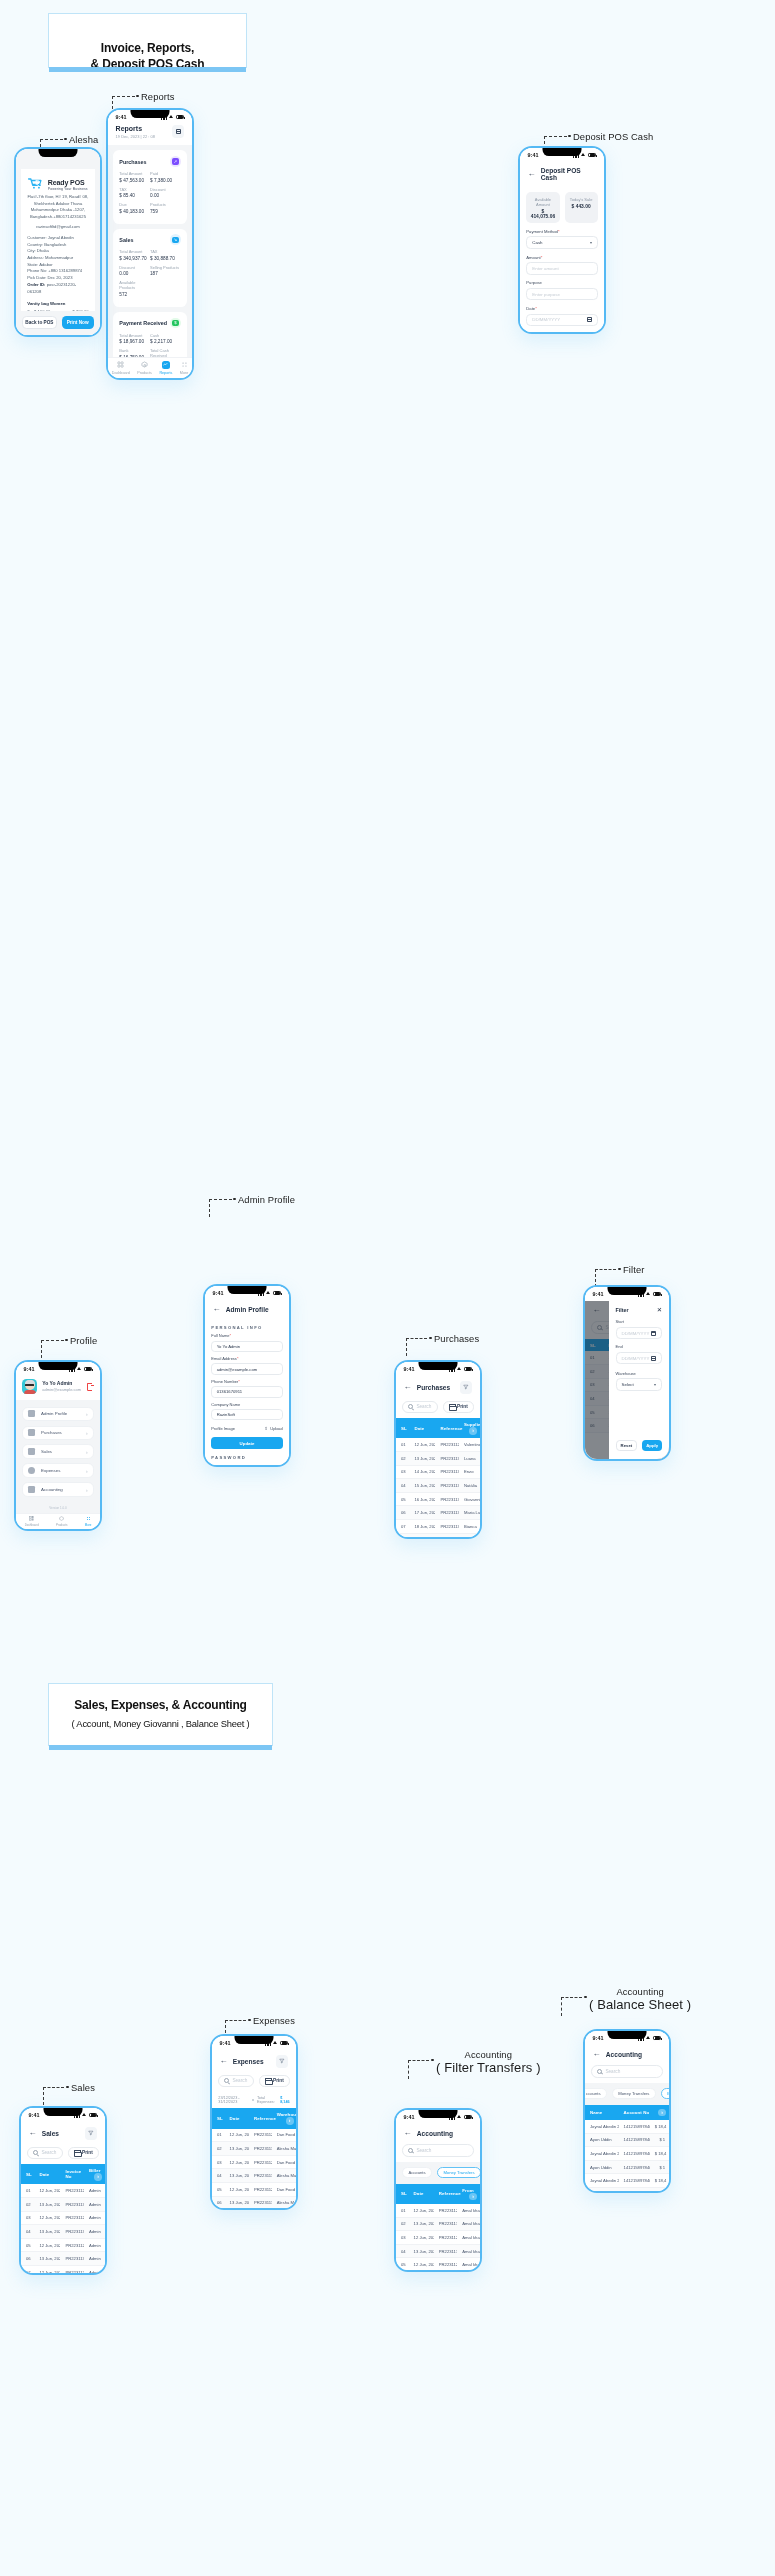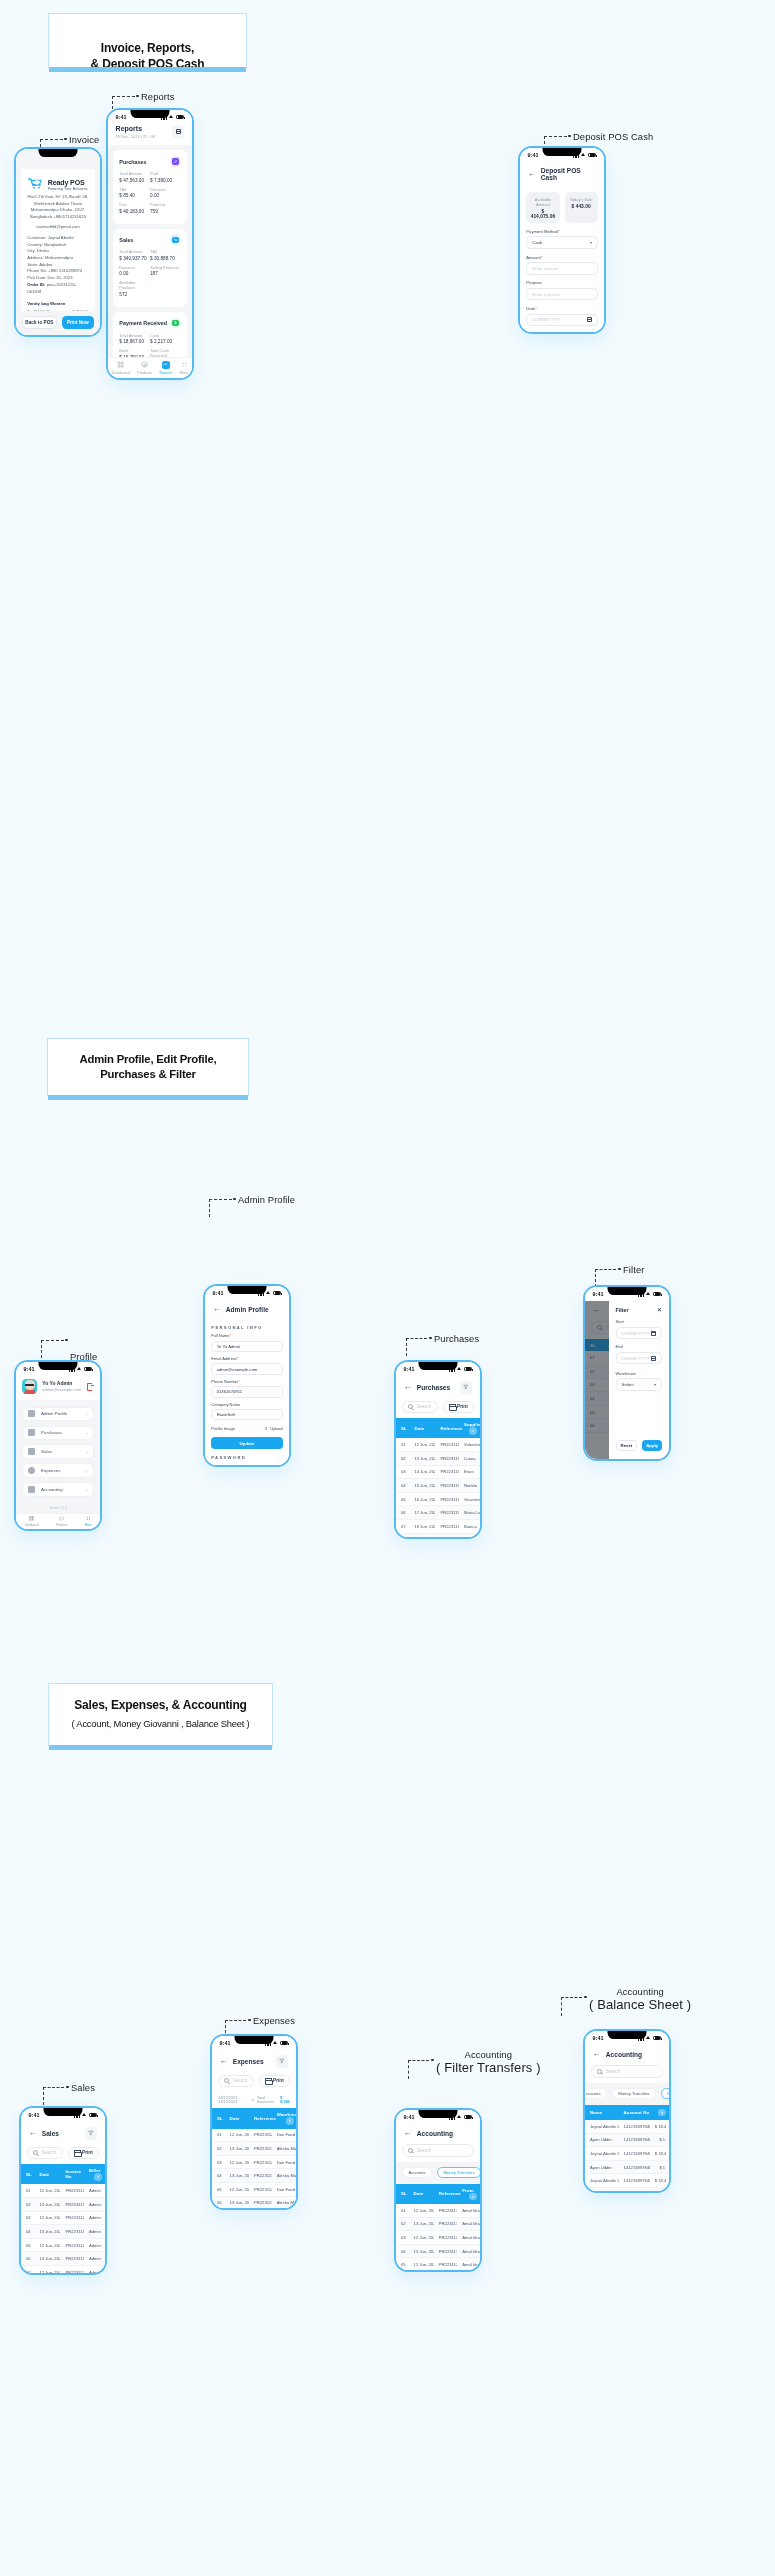--- a/index.html
+++ b/index.html
@@ -424,21 +424,21 @@
           <span>More</span>
         </div>
       </div>
     </div>
   </div>
 
   <div class="callout" style="left:40px; top:134px; width:101px; height:25px;">
     <div class="dashline" style="left:0; top:5px; width:23px;"></div>
     <div class="dot" style="left:24px; top:3.8px;"></div>
     <div class="dashvert" style="left:0; top:5px; height:17.6px;"></div>
-    <span class="lbl" style="left:29px; top:0;">Invoice</span>
+    <span class="lbl" style="left:29px; top:0;">Alesha</span>
   </div>
 
   <div class="phone" style="left:14px; top:147px; width:88px; height:190px;">
     <div class="phone-inner">
       <div class="statusbar" style="background:#f3f5f7;">
         <span class="sb-time" style="visibility:hidden">9:41</span>
         <div class="notch"></div>
       </div>
       <div class="screenbody" style="height:calc(100% - 14px);">
         <div class="inv-sheet">
@@ -551,24 +551,20 @@
           <div class="ctl">
             <span class="ph">DD/MM/YYYY</span>
             <span class="cal"></span>
           </div>
         </div>
 
       </div>
     </div>
   </div>
 
-  <div class="banner" style="left:47px; top:1038px; width:202px; height:58px;">
-    <div class="banner-line" style="font-size:11.3px;">Admin Profile, Edit Profile,</div>
-    <div class="banner-line" style="font-size:11.3px;">Purchases &amp; Filter</div>
-  </div>
 
   <div class="callout" style="left:209px; top:1194px; width:126px; height:25px;">
     <div class="dashline" style="left:0; top:5px; width:23px;"></div>
     <div class="dot" style="left:24px; top:3.8px;"></div>
     <div class="dashvert" style="left:0; top:5px; height:17.6px;"></div>
     <span class="lbl" style="left:29px; top:0;">Admin Profile</span>
   </div>
 
   <div class="phone" style="left:203px; top:1284px; width:88px; height:183px;">
     <div class="phone-inner">
@@ -621,21 +617,21 @@
         <div class="update-btn">Update</div>
         <div class="sect-label">PASSWORD</div>
       </div>
     </div>
   </div>
 
   <div class="callout" style="left:41px; top:1335px; width:101px; height:25px;">
     <div class="dashline" style="left:0; top:5px; width:23px;"></div>
     <div class="dot" style="left:24px; top:3.8px;"></div>
     <div class="dashvert" style="left:0; top:5px; height:17.6px;"></div>
-    <span class="lbl" style="left:29px; top:16px;">Profile</span>
+    <span class="lbl" style="left:29px; top:0;">Profile</span>
   </div>
 
   <div class="phone" style="left:14px; top:1360px; width:88px; height:171px;">
     <div class="phone-inner">
       <div class="statusbar">
         <span class="sb-time">9:41</span>
         <div class="notch"></div>
         <div class="sb-right">
           <span class="bars">
               <i></i>

